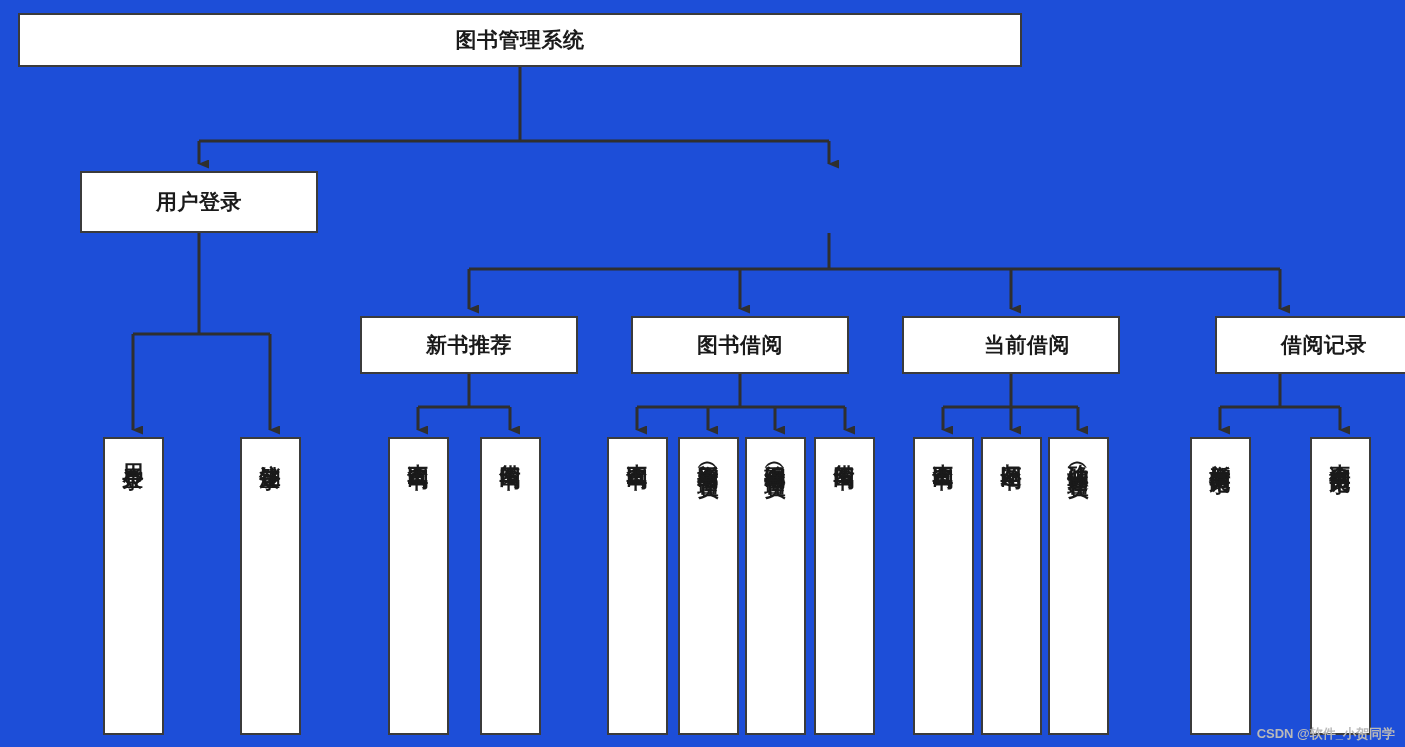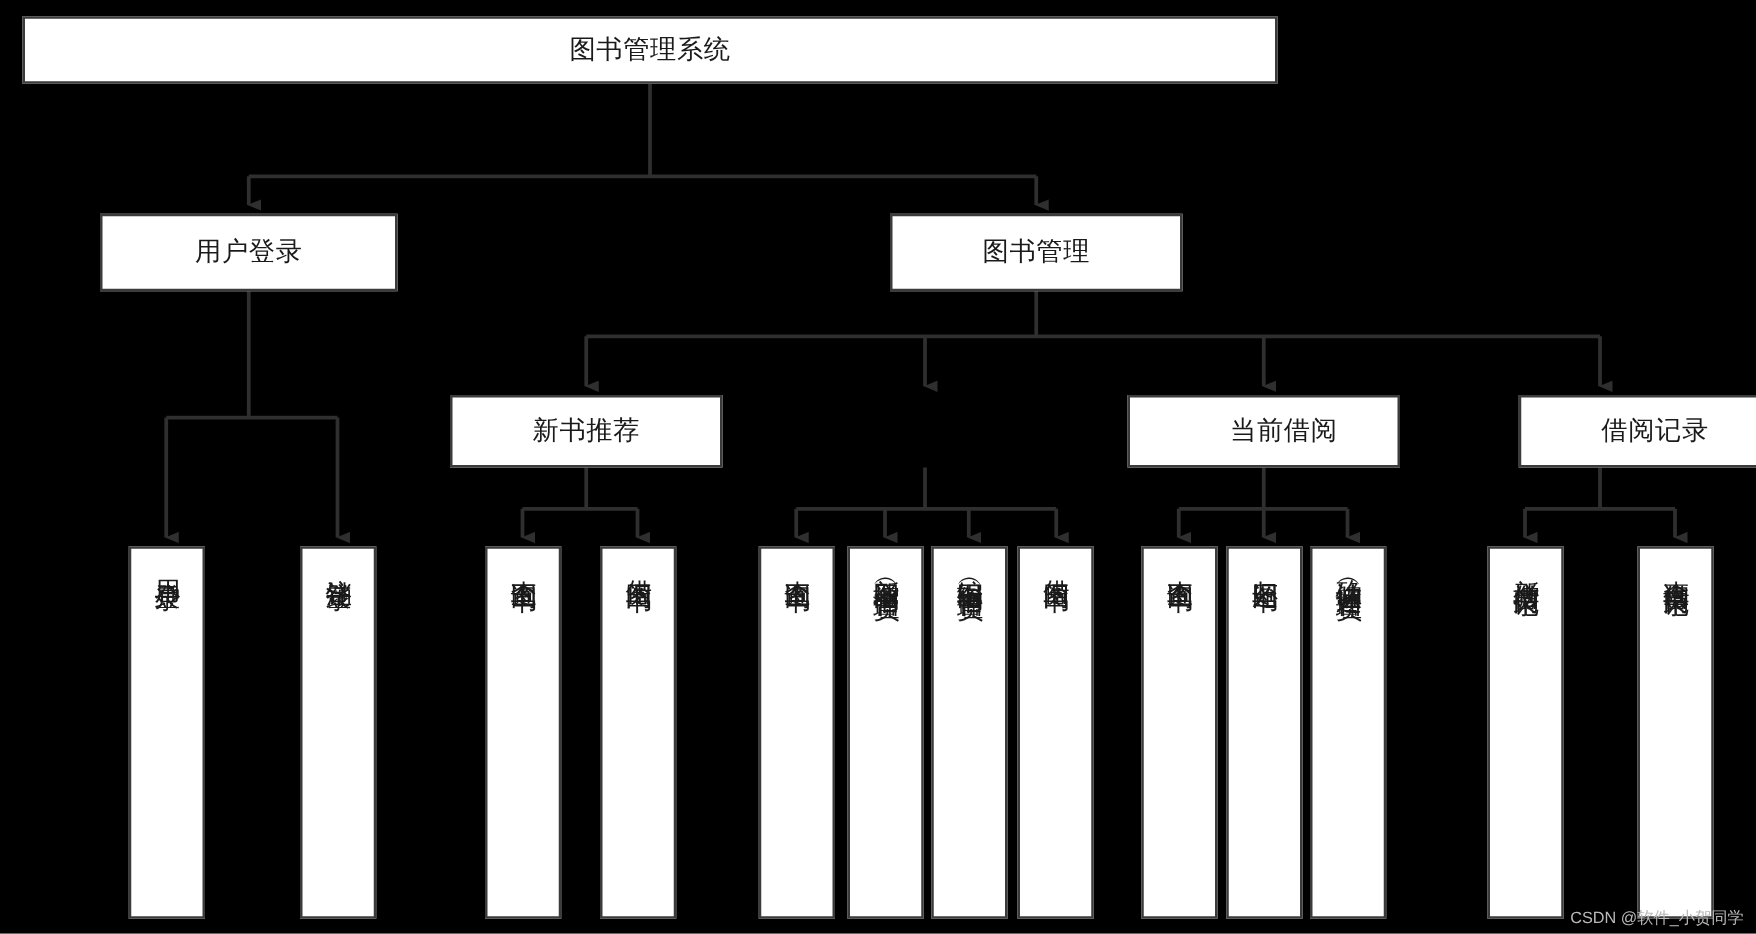--- a/index.html
+++ b/index.html
@@ -7,22 +7,23 @@
     padding: 0;
     background: #ffffff;
   }
   body {
     font-family: "Liberation Sans", "DejaVu Sans", sans-serif;
   }
   #diagram-root {
     position: relative;
     width: 1405px;
     height: 747px;
-    background: #000000;
+    background: #1d4ed8;
     overflow: hidden;
+    font-weight: bold;
   }
   svg.edges {
     position: absolute;
     left: 0;
     top: 0;
     width: 1405px;
     height: 747px;
     pointer-events: none;
   }
   .node {
@@ -122,26 +123,26 @@
     </g>
   </svg>
 
   <div class="node horizontal" style="left:18px;top:13px;width:1004px;height:54px;">
     <span class="node-label">图书管理系统</span>
   </div>
 
   <div class="node horizontal" style="left:80px;top:171px;width:238px;height:62px;">
     <span class="node-label">用户登录</span>
   </div>
-  <div class="node horizontal" style="left:712px;top:171px;width:234px;height:62px;">
-    <span class="node-label">图书管理</span>
-  </div>
 
   <div class="node horizontal" style="left:360px;top:316px;width:218px;height:58px;">
     <span class="node-label">新书推荐</span>
+  </div>
+  <div class="node horizontal" style="left:631px;top:316px;width:218px;height:58px;">
+    <span class="node-label">图书借阅</span>
   </div>
   <div class="node horizontal" style="left:902px;top:316px;width:218px;height:58px;padding-left:32px;">
     <span class="node-label">当前借阅</span>
   </div>
   <div class="node horizontal" style="left:1171px;top:316px;width:218px;height:58px;margin-left:44px;">
     <span class="node-label">借阅记录</span>
   </div>
 
   <div class="node vertical" style="left:103px;top:437px;width:61px;height:298px;">
     <span class="node-label">用户登录</span>

